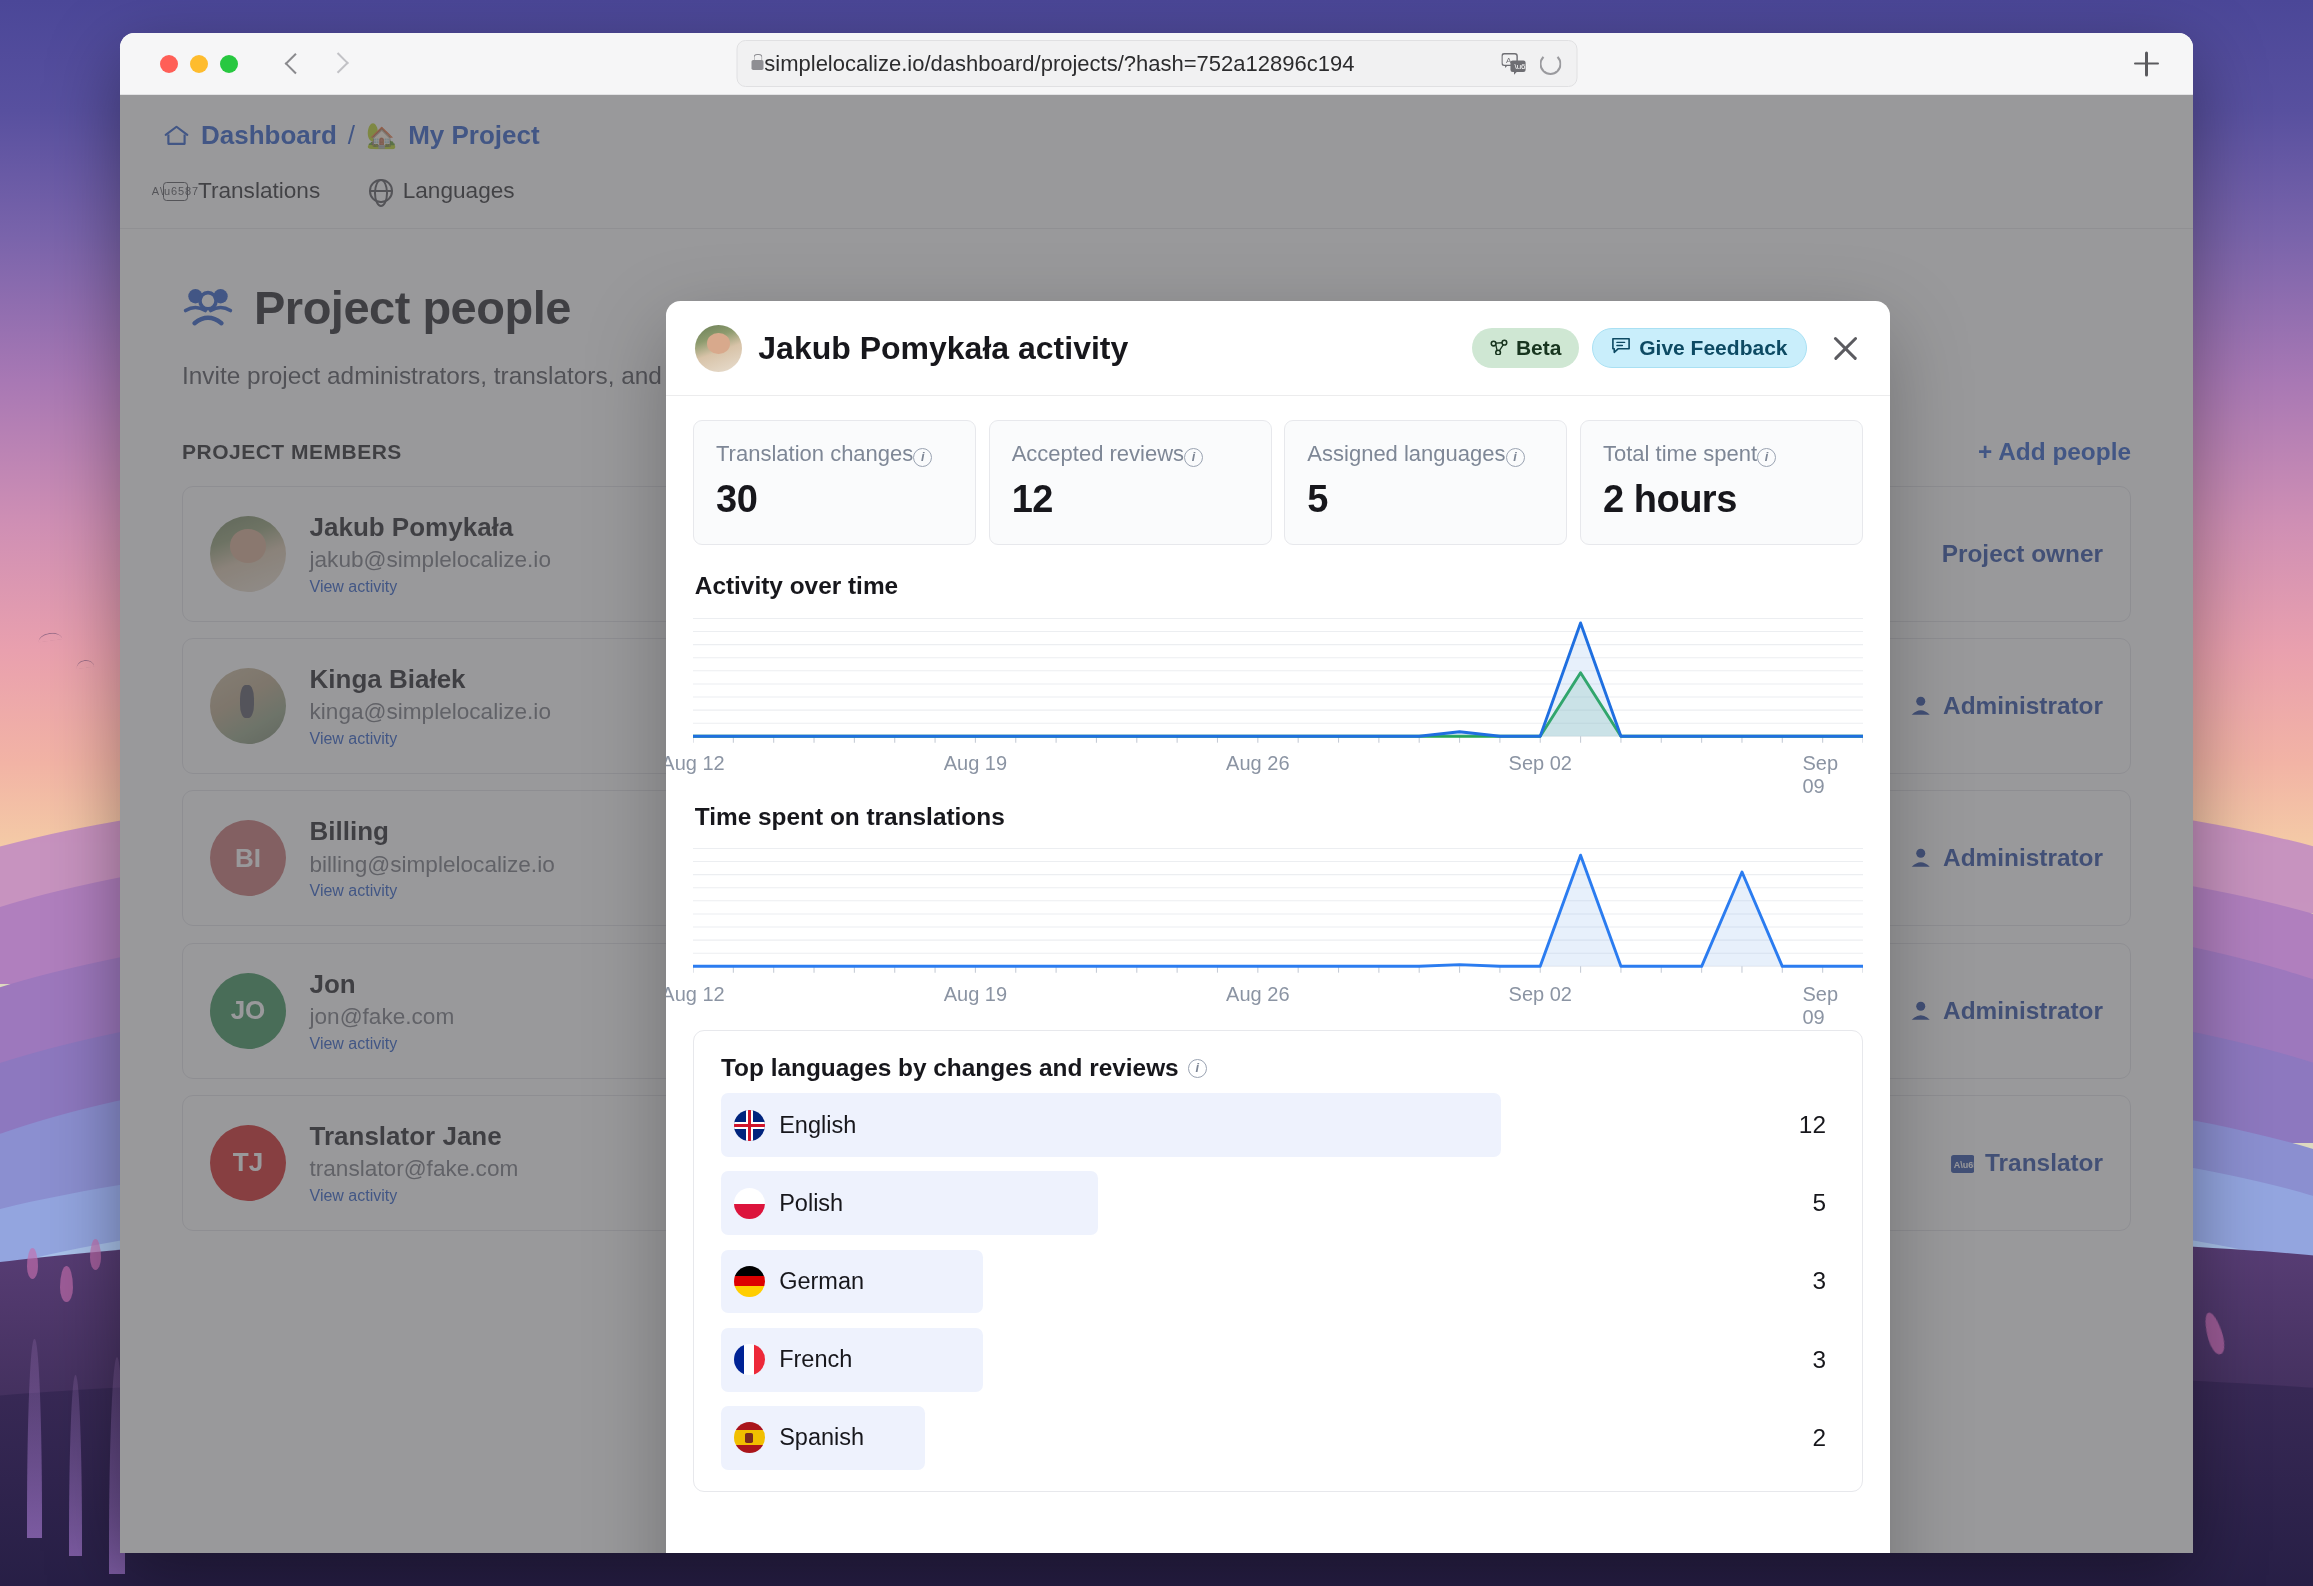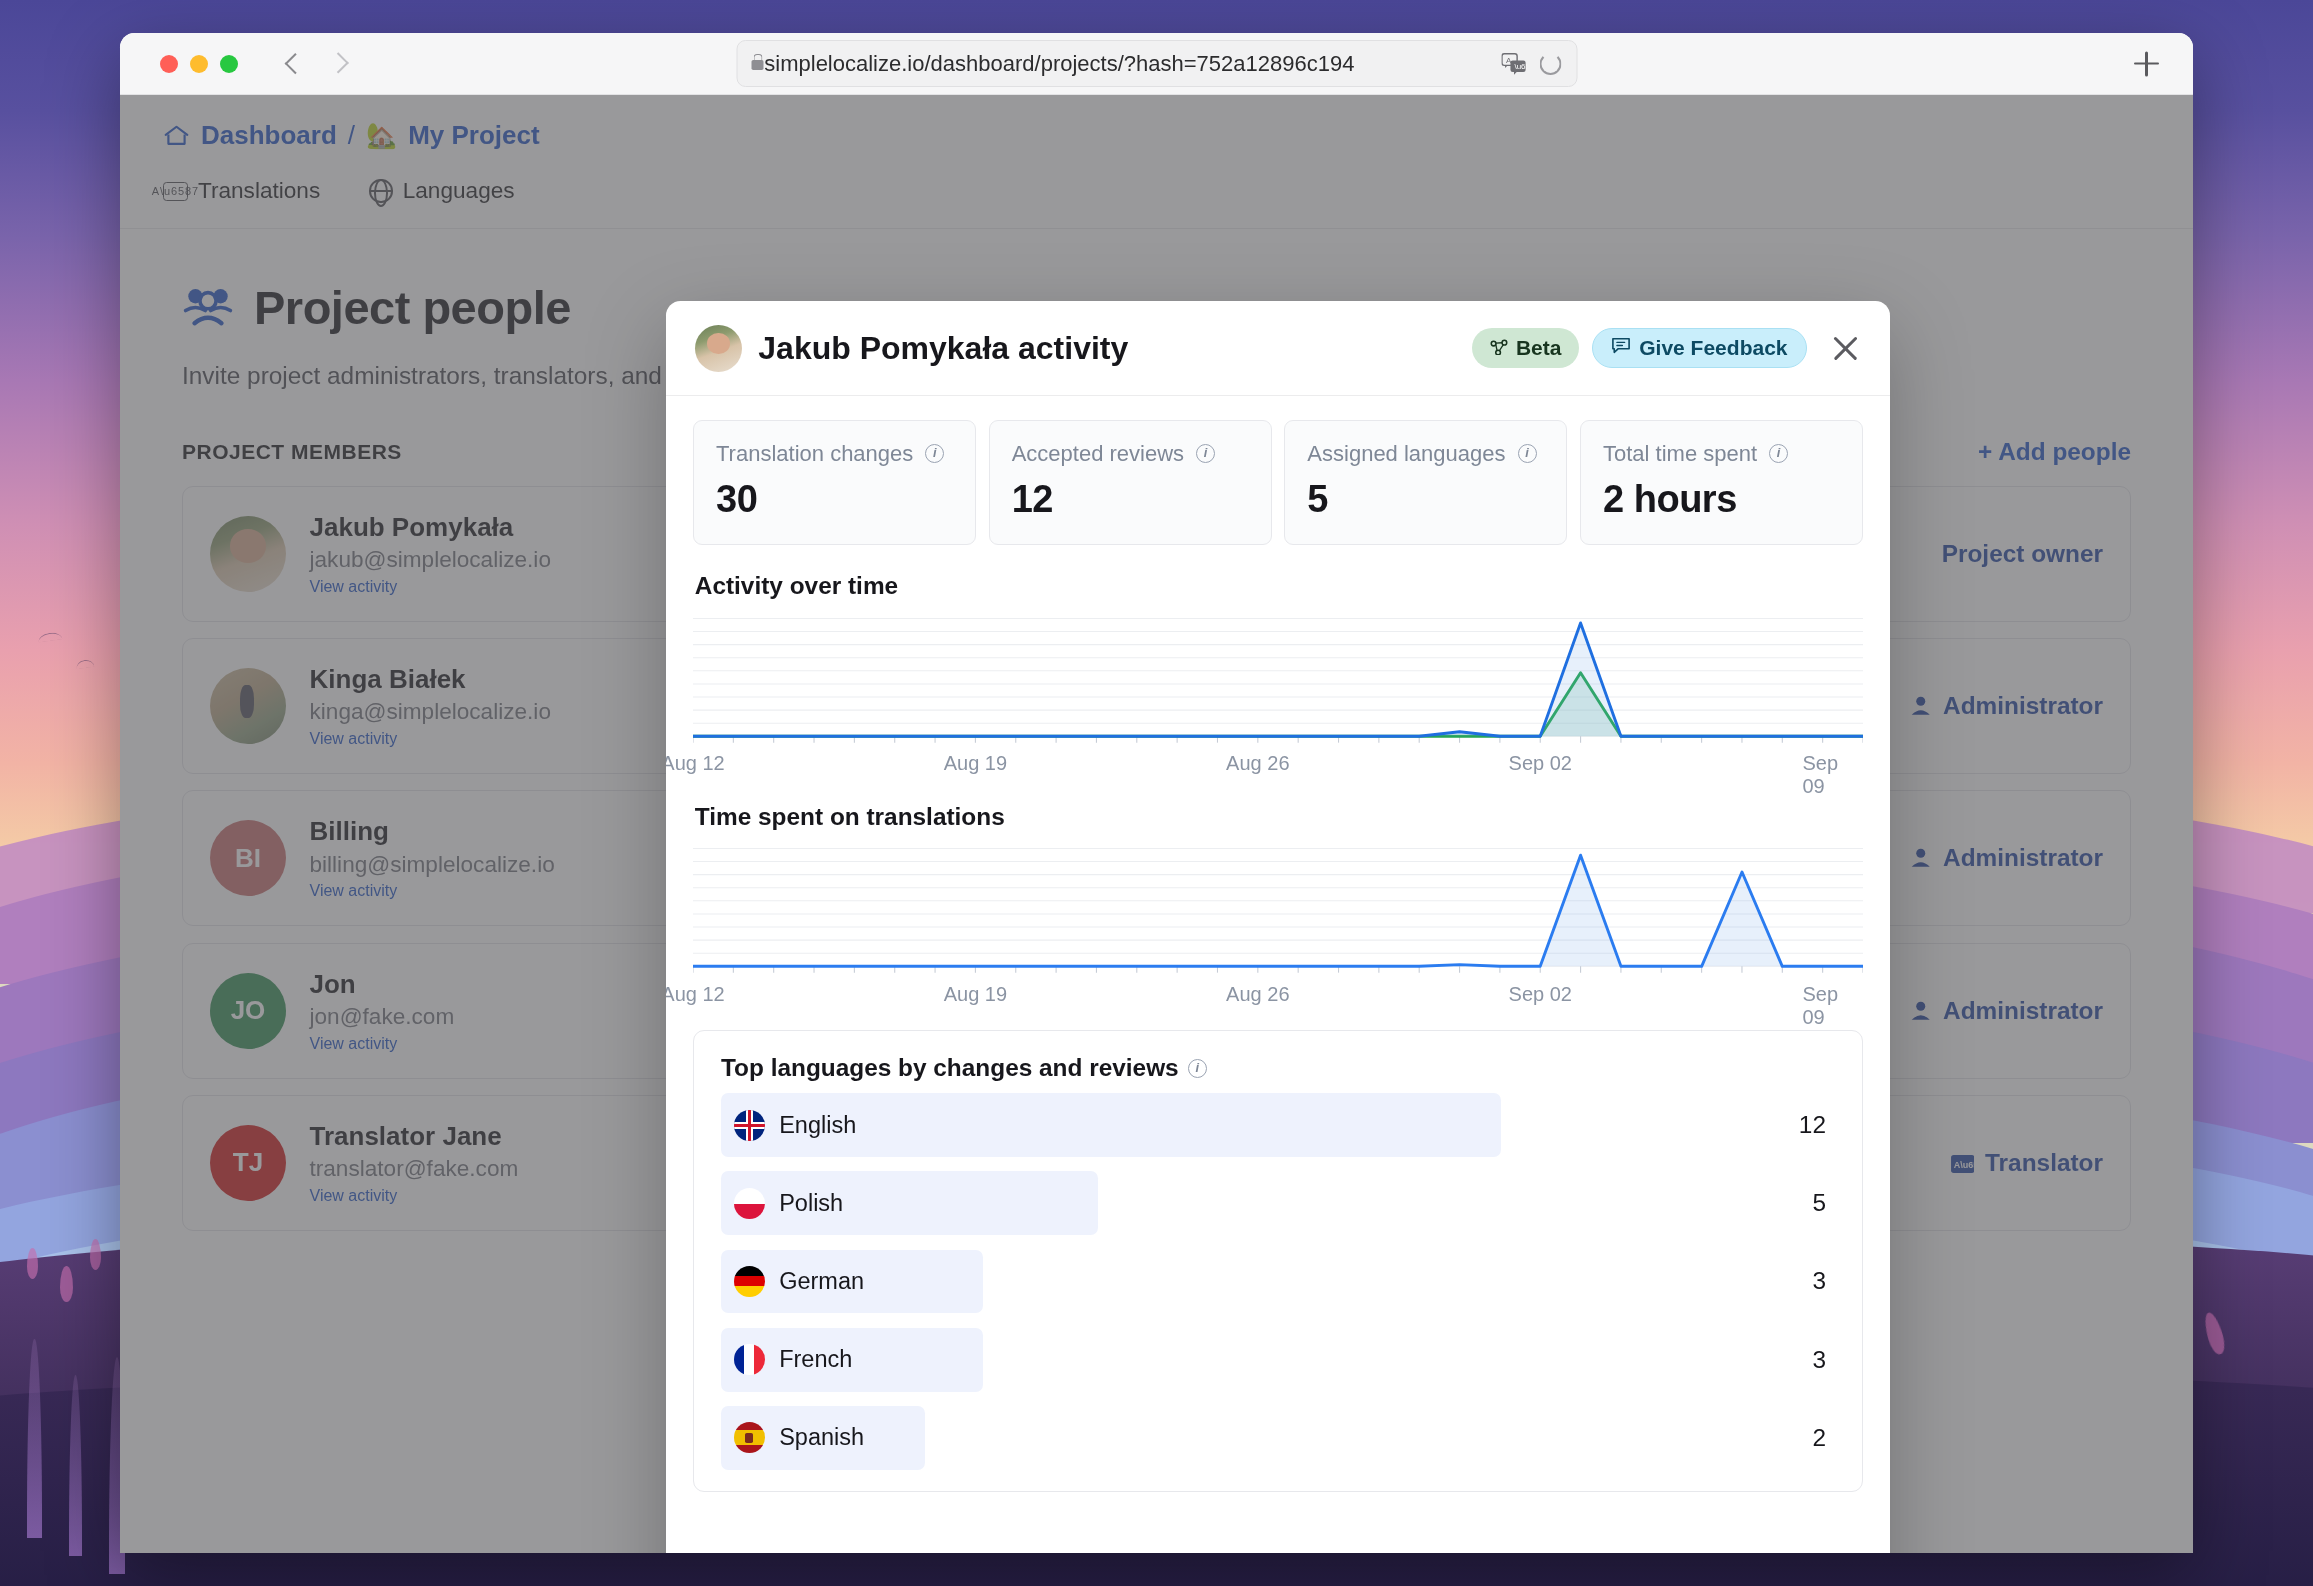--- a/index.html
+++ b/index.html
@@ -204,21 +204,21 @@
   }
   .close-x::before { transform: rotate(45deg); }
   .close-x::after { transform: rotate(-45deg); }
 
   .modal-body { padding: 23.5px 27px 0 27px; overflow: hidden; flex: 1 1 auto; }
   .stats { display: flex; gap: 12.7px; }
   .stat {
     flex: 1 1 0; border: 0.9px solid #e7e8ec; border-radius: 9px;
     background: #fafbfc; padding: 20px 22px 23.5px 22px;
   }
-  .stat-label { font-size: 22px; color: #7e8796; display: flex; align-items: center; gap: 12px; }
+  .stat-label { font-size: 22px; color: #7e8796; display: flex; align-items: flex-end; gap: 0; }
   .info-i {
     width: 19px; height: 19px; border: 1.6px solid #9aa3b2; border-radius: 50%;
     font-size: 12.7px; line-height: 16.3px; text-align: center; color: #7e8796; font-style: italic; font-weight: 700;
     flex: 0 0 auto;
   }
   .stat-value { font-size: 38px; font-weight: 700; color: #17171c; margin-top: 11px; letter-spacing: -0.5px; }
 
   .chart-title { font-size: 24.4px; font-weight: 700; color: #17171c; margin: 27px 0 12.7px 1.8px; }
   .chart-box { position: relative; height: 163px; }
   .chart-svg { display: block; width: 100%; height: 136px; }

